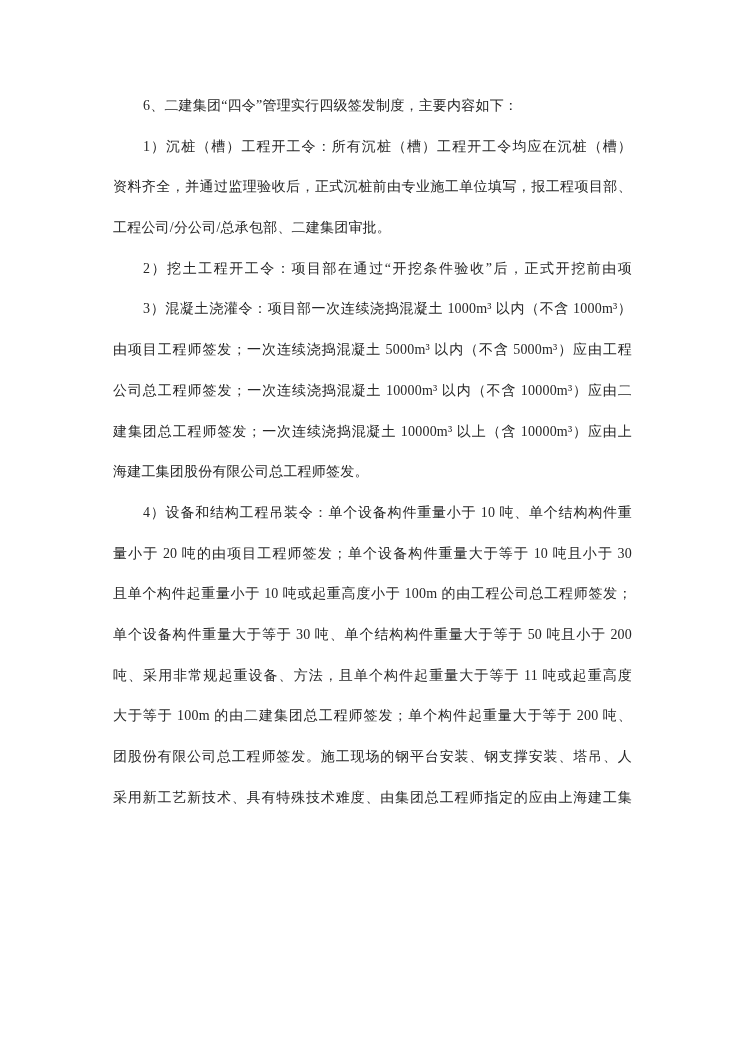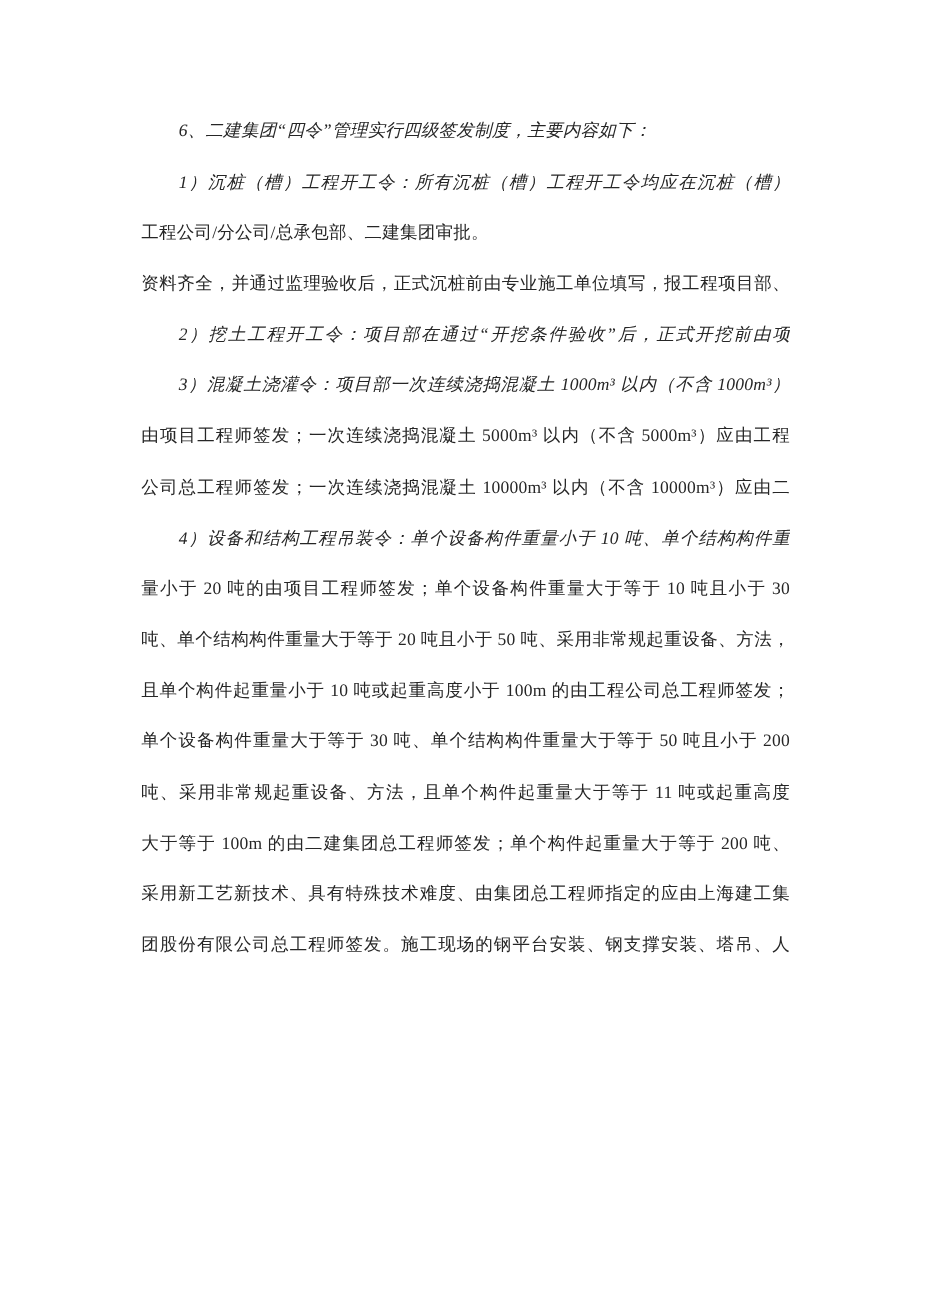--- a/index.html
+++ b/index.html
@@ -28,42 +28,42 @@
     line-height: 40.7px;
     text-align: justify;
     text-align-last: justify;
     text-justify: inter-character;
     letter-spacing: 0.2px;
     white-space: pre-wrap;
     overflow: hidden;
   }
   .line.indent {
     padding-left: 30px;
-    font-style: italic;
   }
   .line.end {
     text-align-last: left;
   }
 </style>
 </head>
 <body>
 
 <div class="page">
   <div class="textblock">
     <div class="line indent end">6、二建集团“四令”管理实行四级签发制度，主要内容如下：</div>
     <div class="line indent">1）沉桩（槽）工程开工令：所有沉桩（槽）工程开工令均应在沉桩（槽）</div>
+    <div class="line">资料齐全，并通过监理验收后，正式沉桩前由专业施工单位填写，报工程项目部、</div>
     <div class="line end">工程公司/分公司/总承包部、二建集团审批。</div>
-    <div class="line">资料齐全，并通过监理验收后，正式沉桩前由专业施工单位填写，报工程项目部、</div>
     <div class="line indent">2）挖土工程开工令：项目部在通过“开挖条件验收”后，正式开挖前由项</div>
     <div class="line indent">3）混凝土浇灌令：项目部一次连续浇捣混凝土 1000m³ 以内（不含 1000m³）</div>
     <div class="line">由项目工程师签发；一次连续浇捣混凝土 5000m³ 以内（不含 5000m³）应由工程</div>
     <div class="line">公司总工程师签发；一次连续浇捣混凝土 10000m³ 以内（不含 10000m³）应由二</div>
+    <div class="line">建集团总工程师签发；一次连续浇捣混凝土 10000m³ 以上（含 10000m³）应由上</div>
+    <div class="line end">海建工集团股份有限公司总工程师签发。</div>
     <div class="line indent">4）设备和结构工程吊装令：单个设备构件重量小于 10 吨、单个结构构件重</div>
     <div class="line">量小于 20 吨的由项目工程师签发；单个设备构件重量大于等于 10 吨且小于 30</div>
-    <div class="line">吨、单个结构构件重量大于等于 20 吨且小于 50 吨、采用非常规起重设备、方法，</div>
     <div class="line">且单个构件起重量小于 10 吨或起重高度小于 100m 的由工程公司总工程师签发；</div>
     <div class="line">单个设备构件重量大于等于 30 吨、单个结构构件重量大于等于 50 吨且小于 200</div>
     <div class="line">吨、采用非常规起重设备、方法，且单个构件起重量大于等于 11 吨或起重高度</div>
     <div class="line">大于等于 100m 的由二建集团总工程师签发；单个构件起重量大于等于 200 吨、</div>
+    <div class="line">团股份有限公司总工程师签发。施工现场的钢平台安装、钢支撑安装、塔吊、人</div>
     <div class="line">采用新工艺新技术、具有特殊技术难度、由集团总工程师指定的应由上海建工集</div>
-    <div class="line">团股份有限公司总工程师签发。施工现场的钢平台安装、钢支撑安装、塔吊、人</div>
   </div>
 </div>
 
 </body></html>

